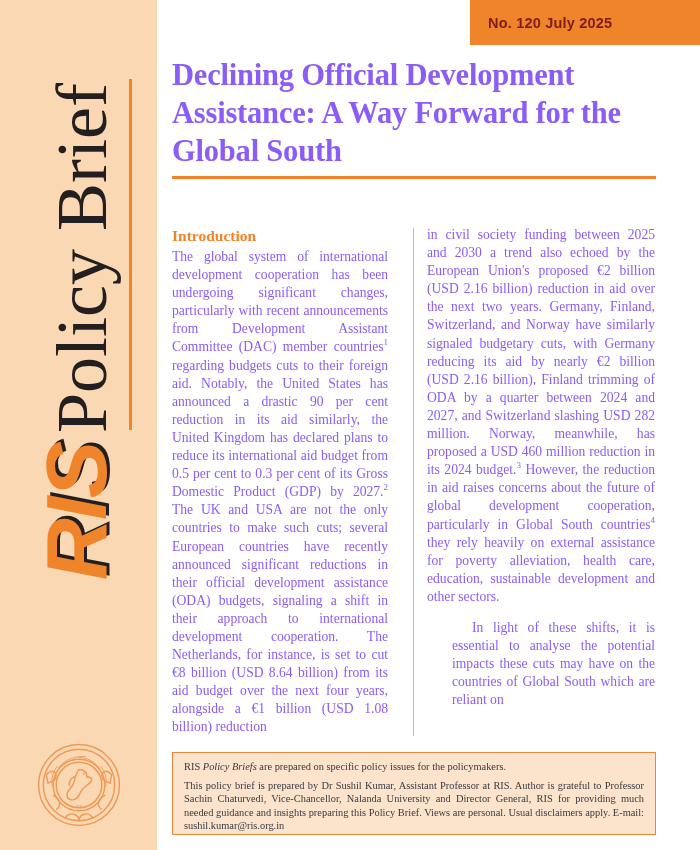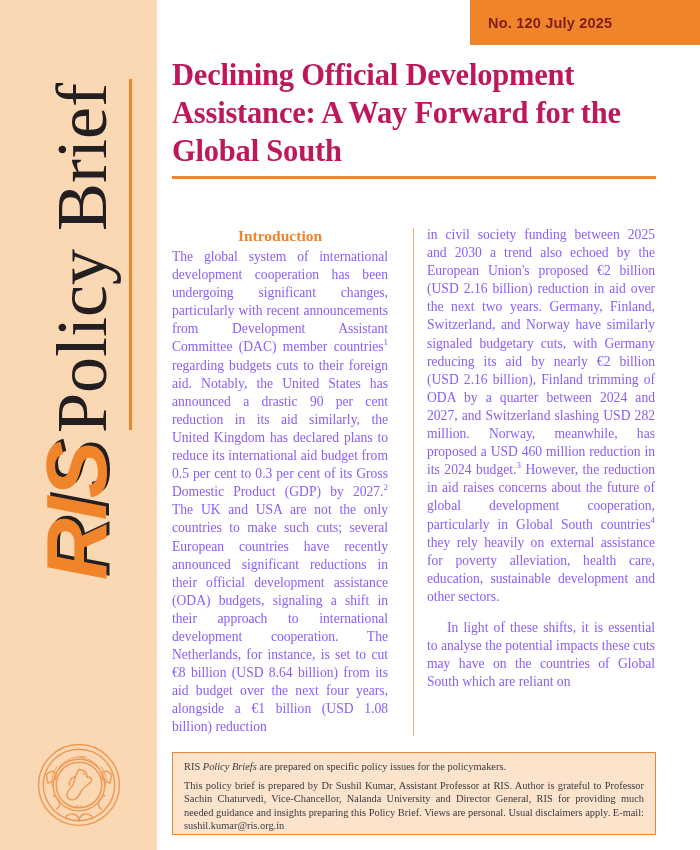--- a/index.html
+++ b/index.html
@@ -110,21 +110,21 @@
     left: 172px;
     top: 56px;
     width: 484px;
   }
   #doc-title {
     margin: 0;
     font-family: "Liberation Serif", serif;
     font-weight: bold;
     font-size: 30.5px;
     line-height: 38px;
-    color: #be185d;
+    color: #8b5cf6;
     letter-spacing: -0.2px;
   }
   #title-rule {
     margin-top: 6px;
     height: 2.5px;
     background: #F0842A;
     width: 100%;
   }
 
   
@@ -151,33 +151,32 @@
   }
   #col-right { width: 228px; padding-left: 0px; }
 
   #intro-heading {
     margin: 0 0 2px 0;
     font-family: "Liberation Serif", serif;
     font-weight: bold;
     font-size: 15.5px;
     line-height: 20px;
     color: #F0842A;
-    text-align: center;
   }
   .body-par {
     margin: 0;
     font-family: "Liberation Serif", serif;
     font-size: 13.6px;
     line-height: 18.1px;
     color: #8b5cf6;
     text-align: justify;
     text-justify: inter-word;
     hyphens: none;
   }
-  .body-par + .body-par { margin-top: 13px; }
+  .body-par + .body-par { margin-top: 13px; margin-left: 25px; }
   .indent { text-indent: 20px; }
   sup {
     font-size: 9px;
     line-height: 0;
     vertical-align: super;
   }
 
   
   #footer-box {
     position: absolute;

